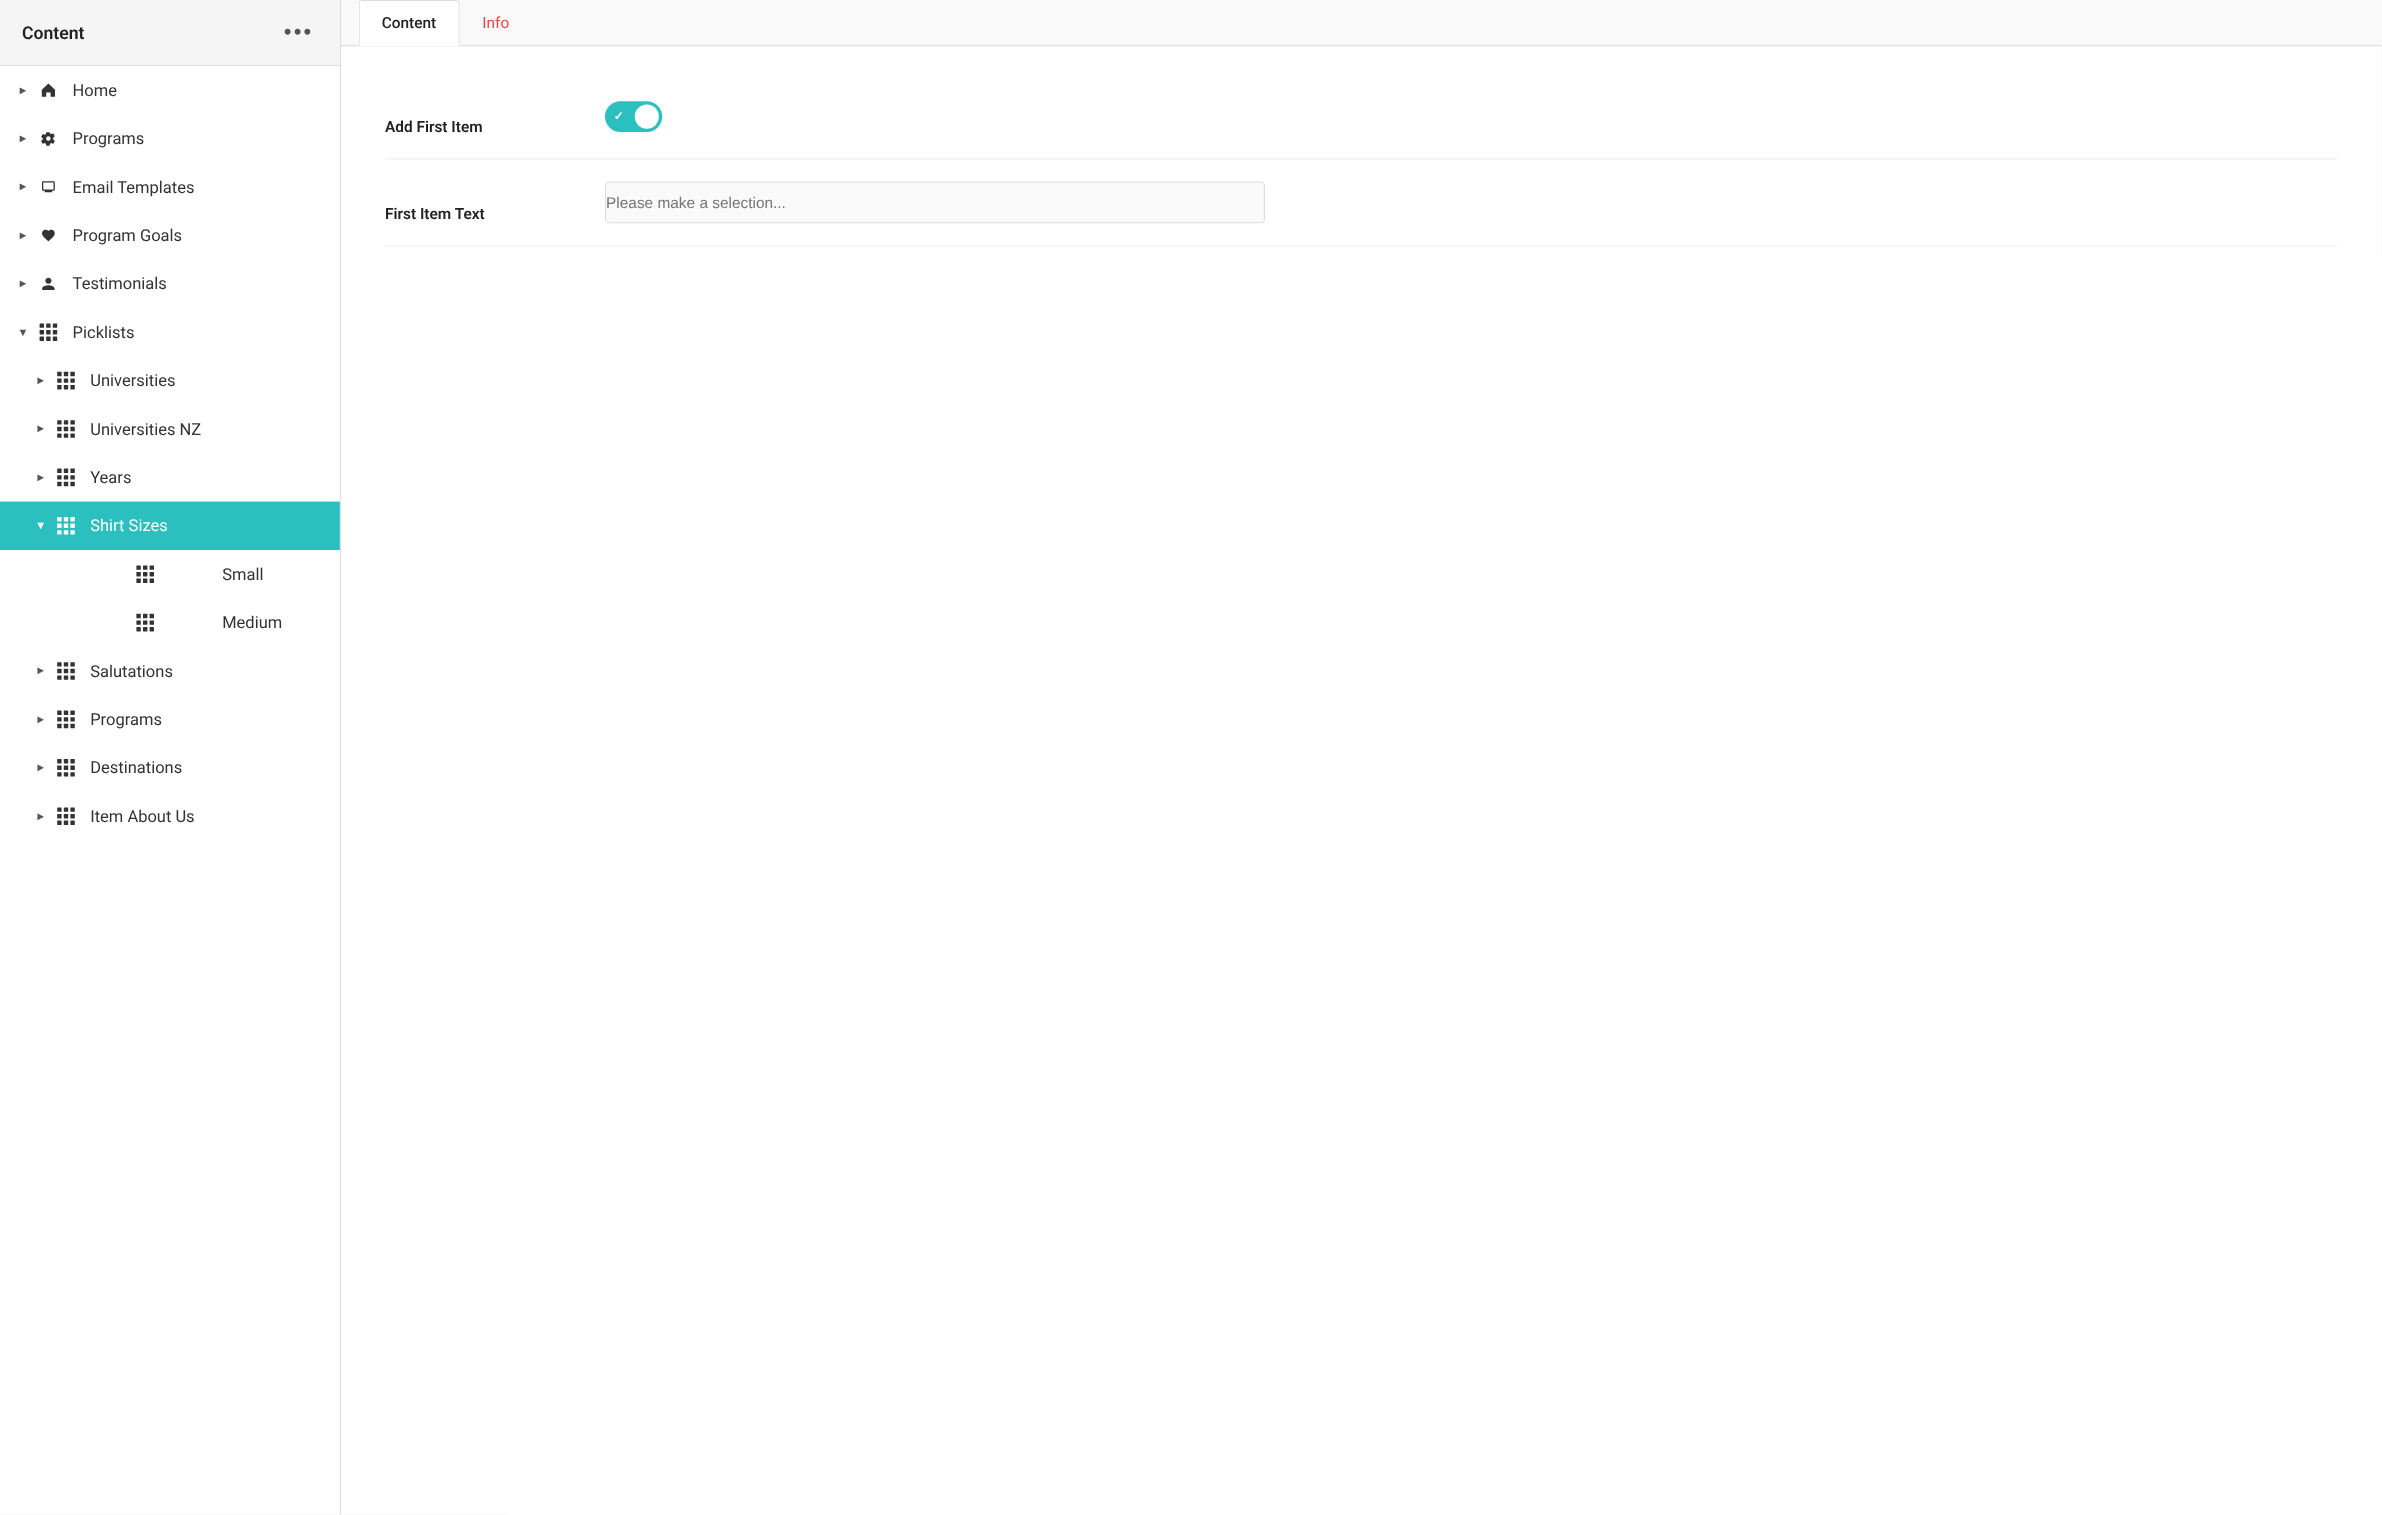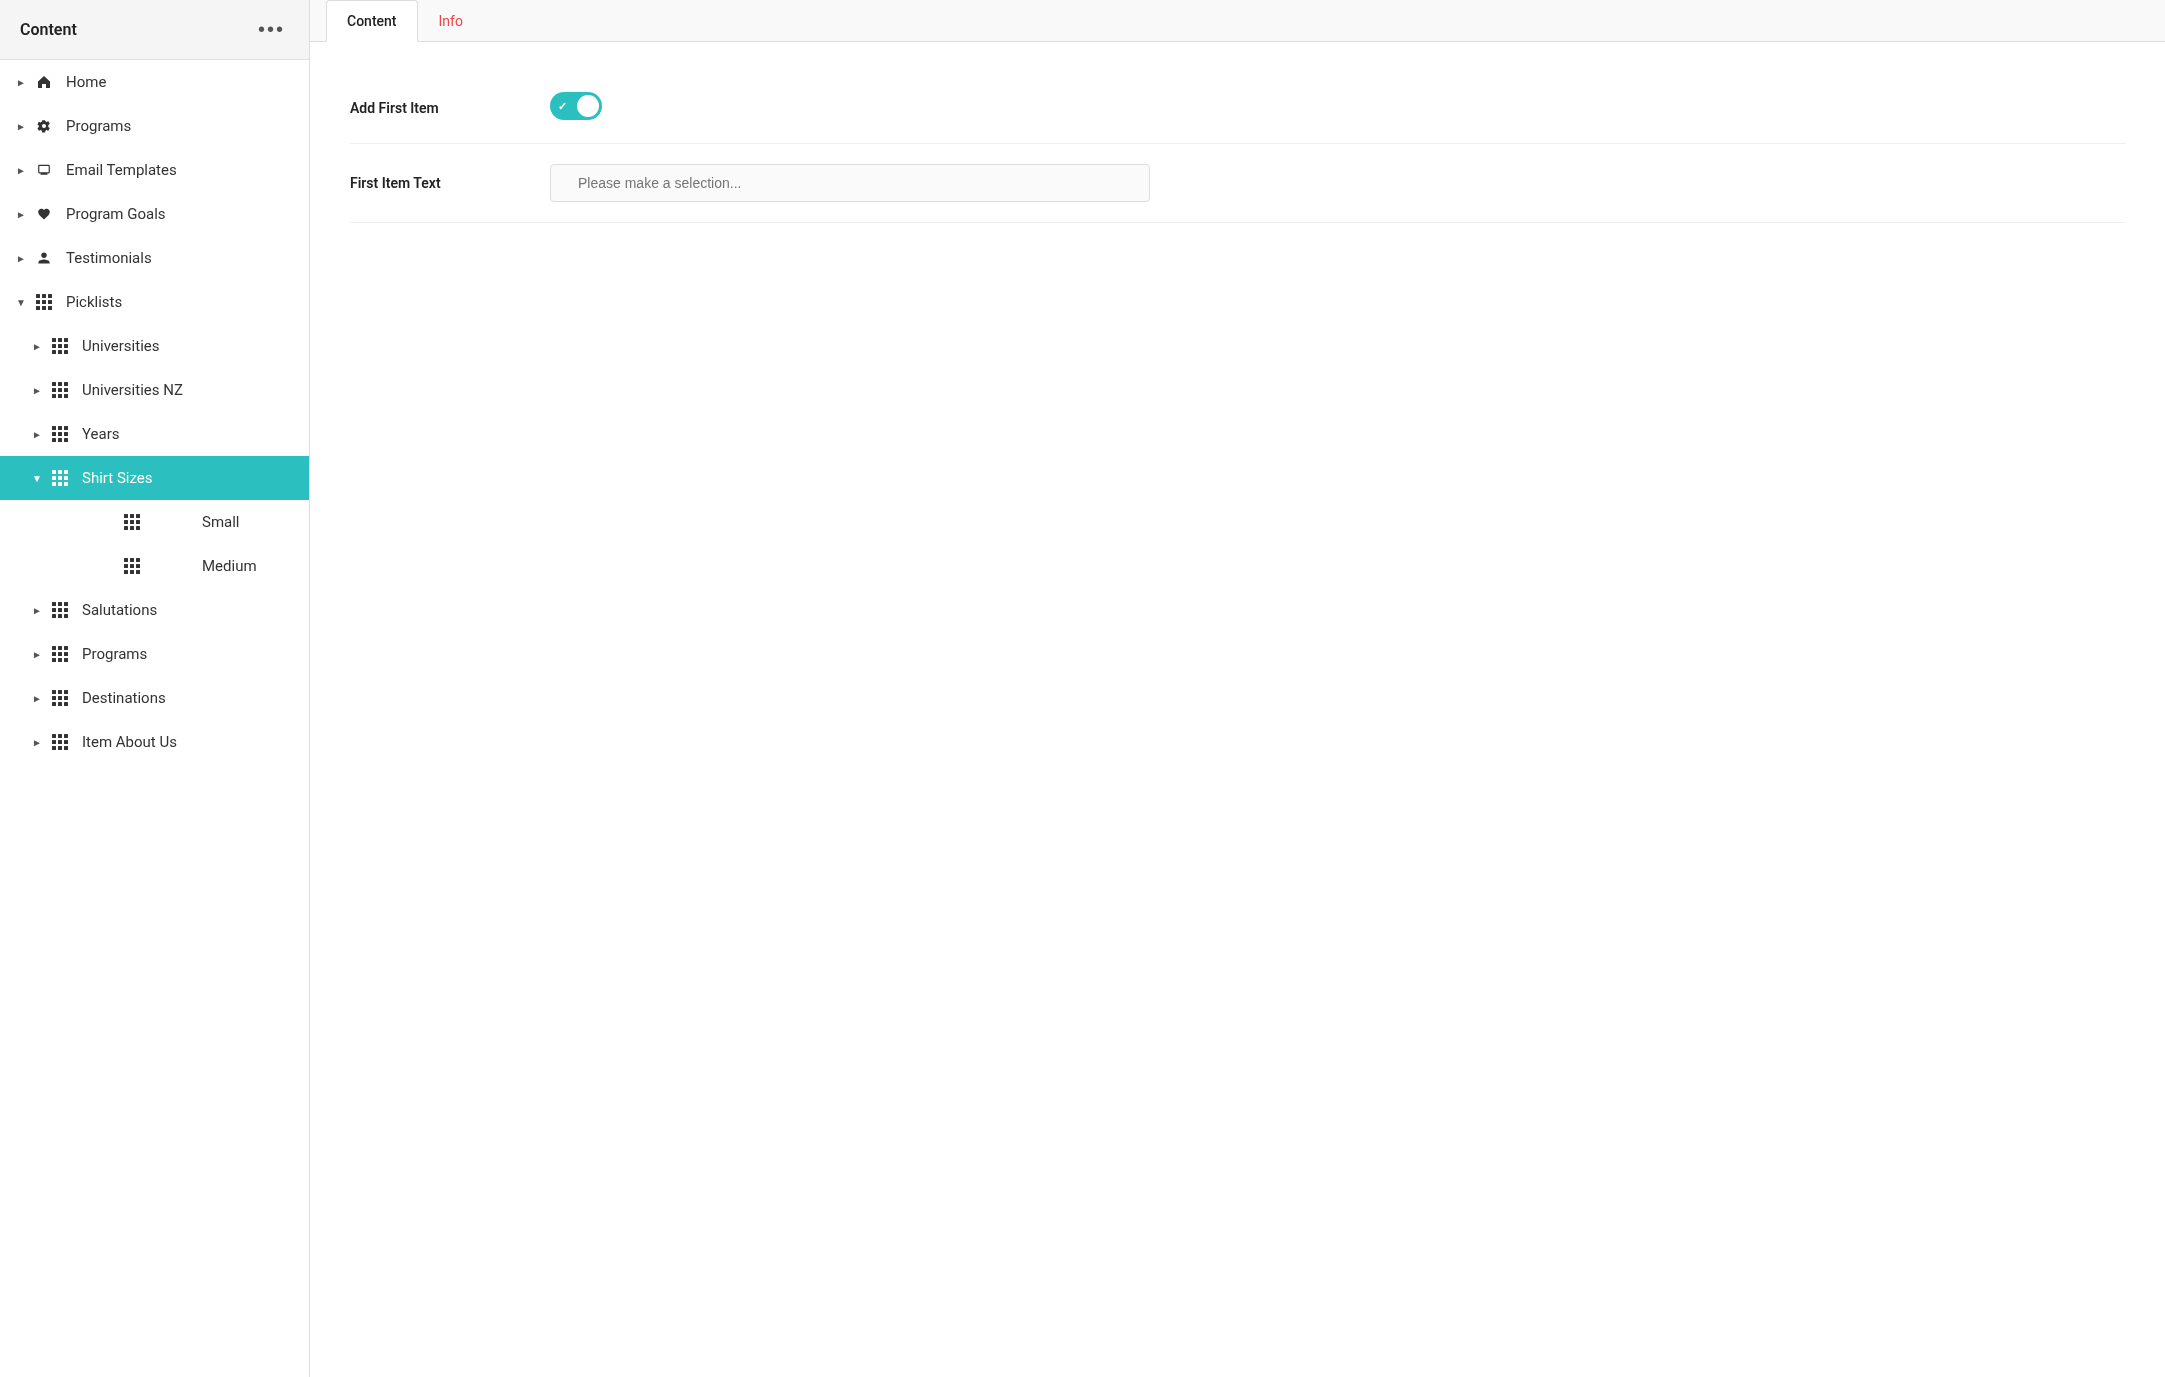--- a/index.html
+++ b/index.html
@@ -121,21 +121,21 @@
     }
 
     .content-panel {
       flex: 1;
       padding: 30px 40px;
       overflow-y: auto;
     }
 
     .field-row {
       display: flex;
-      align-items: center;
+      align-items: flex-end;
       padding: 20px 0;
       border-bottom: 1px solid #eee;
     }
 
     .field-label {
       width: 200px;
       font-size: 14px;
       font-weight: 600;
       color: #222;
     }
@@ -189,21 +189,21 @@
       color: white;
       font-size: 11px;
       font-weight: bold;
       pointer-events: none;
     }
 
     
     .text-input {
       width: 100%;
       max-width: 600px;
-      padding: 10px 27px;
+      padding: 10px 0;
       border: 1px solid #ddd;
       border-radius: 4px;
       font-size: 14px;
       color: #0f172a;
       outline: none;
       background: #fafafa;
     }
 
     
     .grid-icon {

